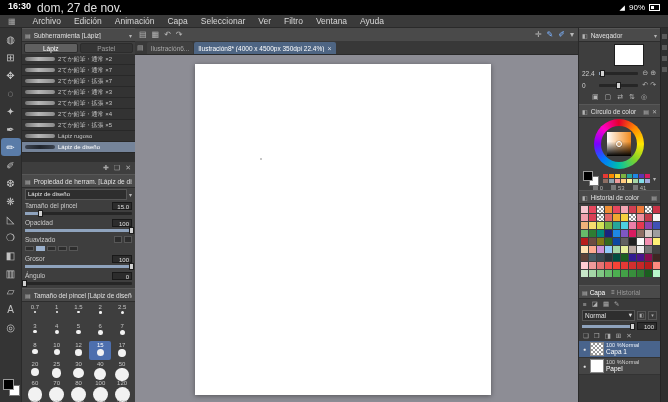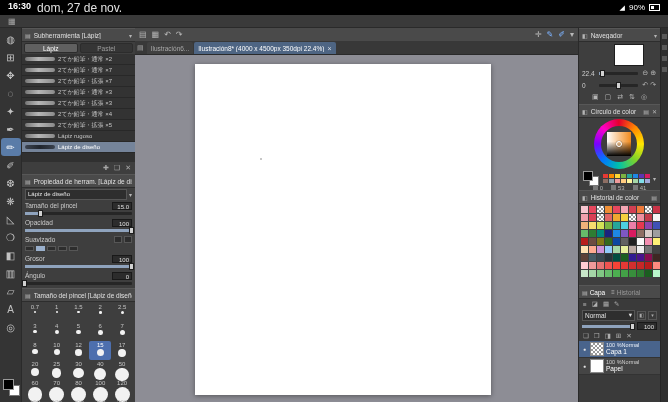--- a/index.html
+++ b/index.html
@@ -161,20 +161,31 @@
     </div>
     <div class="sb-right">
       <span class="sb-glyph">◢</span>
       <span>90%</span>
       <span class="batt"></span>
     </div>
   </div>
 
   <div class="menu-bar">
     <span class="menu-grid-icon">▦</span>
+    <span id="menu-items" style="display:flex;gap:13px;">
+        <span class="menu-item">Archivo</span>
+        <span class="menu-item">Edición</span>
+        <span class="menu-item">Animación</span>
+        <span class="menu-item">Capa</span>
+        <span class="menu-item">Seleccionar</span>
+        <span class="menu-item">Ver</span>
+        <span class="menu-item">Filtro</span>
+        <span class="menu-item">Ventana</span>
+        <span class="menu-item">Ayuda</span>
+      </span>
   </div>
 
   <div class="tool-strip">
     <div id="tools" style="display:flex;flex-direction:column;align-items:center;">
         <div class="tool">◍</div>
         <div class="tool">⊞</div>
         <div class="tool">✥</div>
         <div class="tool">◌</div>
         <div class="tool">✦</div>
         <div class="tool">✒</div>

